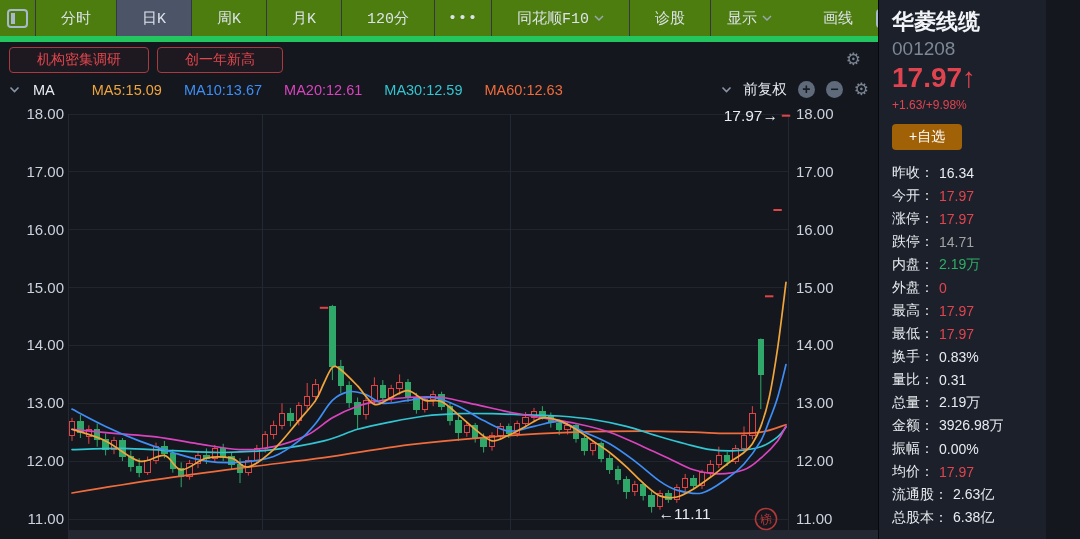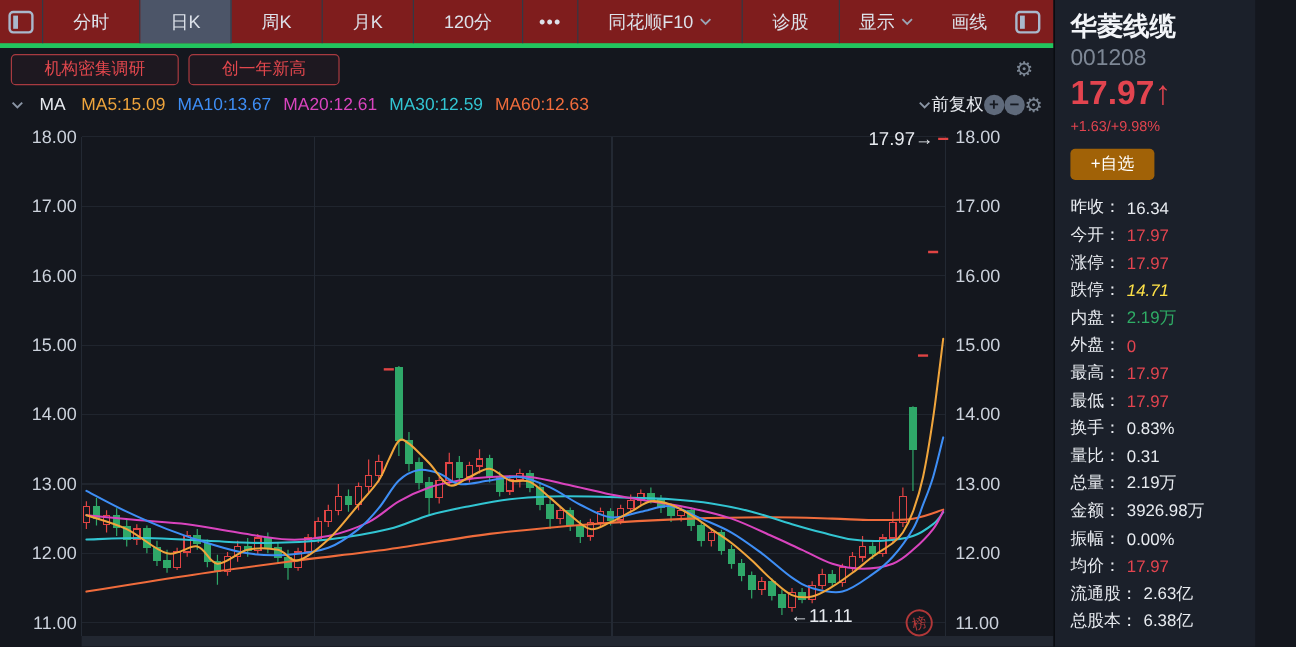--- a/index.html
+++ b/index.html
@@ -1,41 +1,41 @@
 <!DOCTYPE html>
 <html><head>
 <meta charset="utf-8">
 <style>
   html,body{margin:0;padding:0;background:#14171e;}
   body{width:1080px;height:539px;overflow:hidden;position:relative;
        font-family:"Liberation Sans","DejaVu Sans",sans-serif;color:#dde2ea;
        -webkit-font-smoothing:antialiased;}
   .left-pane{position:absolute;left:0;top:0;width:878px;height:539px;background:#14171e;}
   
-  .tbar{height:36px;background:#7f1d1d;display:flex;align-items:stretch;border-bottom:4px solid #22c55e;}
+  .tbar{height:36px;background:#4d7c0f;display:flex;align-items:stretch;border-bottom:6px solid #22c55e;font-family:Liberation Mono, monospace;}
   .icell{display:flex;align-items:center;padding:0 7px;border-right:1px solid #323945;cursor:pointer;}
   .sideicon{width:21px;height:19px;border:2px solid #a9b8cc;border-radius:4px;position:relative;box-sizing:border-box;}
   .sideicon::before{content:"";position:absolute;left:2px;top:2px;bottom:2px;width:4px;background:#a9b8cc;}
   .tab{display:flex;align-items:center;gap:5px;padding:0 25px;font-size:15px;color:#dde2ea;
        border-right:1px solid #323945;cursor:pointer;white-space:nowrap;}
   .tab.active{background:#4c5568;}
   .tab.more{padding:0 13px;letter-spacing:1px;}
   .tbar-right{margin-left:auto;display:flex;align-items:center;}
   .tbar-right .tab{border-right:none;padding:0 16px;}
   
   .sigrow{height:35px;display:flex;align-items:center;gap:8px;padding:0 9px;background:#14171e;}
   .tag{border:1px solid #a83a40;color:#e2474d;font-size:14px;padding:3px 27px;border-radius:4px;
        background:rgba(226,68,77,.05);cursor:pointer;white-space:nowrap;}
   .gear{color:#7b8694;font-size:17px;cursor:pointer;line-height:1;}
   .sigrow .gear{margin-left:auto;margin-right:8px;}
   
   .marow{height:25px;display:flex;align-items:center;font-size:14.5px;gap:13px;padding:0 9px;color:#cfd5de;}
   .marow .chev{flex:none;}
-  .ma-items{display:flex;gap:10px;}
-  .marow-right{margin-left:auto;display:flex;align-items:center;}
+  .ma-items{display:flex;gap:22px;margin-left:24px;}
+  .marow-right{margin-left:auto;display:flex;align-items:center;gap:11px;}
   .circlebtn{width:17px;height:17px;border-radius:50%;background:#5f6a7b;color:#171b23;font-size:14px;
              line-height:16px;text-align:center;font-weight:bold;cursor:pointer;user-select:none;}
   
   .chartwrap{position:absolute;left:0;top:96px;width:878px;height:443px;}
   svg text{font-family:"Liberation Sans","DejaVu Sans",sans-serif;}
   
   .rpanel{position:absolute;left:878px;top:0;width:168px;height:539px;background:#1b202a;
           border-left:1px solid #07080c;box-sizing:border-box;padding:8px 0 0 13px;}
   .stk-name{font-size:22px;font-weight:bold;color:#f2f4f8;line-height:28px;}
   .stk-code{font-size:19px;color:#7d8795;line-height:26px;}
@@ -80,21 +80,21 @@
           <span>同花顺F10</span>
           <svg class="chev" width="10" height="7" viewBox="0 0 10 7">
             <path d="M1 1l4 4 4-4" fill="none" stroke="#9aa5b5" stroke-width="1.5"></path>
           </svg>
         </div>
         <div class="tab">
           <span>诊股</span>
         </div>
       </div>
     <div class="tbar-right">
-      <div id="tbar-right-items" style="display:flex;align-items:center;">
+      <div id="tbar-right-items" style="display:flex;align-items:center;gap:19px;">
           <div class="tab">
             <span>显示</span>
             <svg class="chev" width="10" height="7" viewBox="0 0 10 7">
               <path d="M1 1l4 4 4-4" fill="none" stroke="#9aa5b5" stroke-width="1.5"></path>
             </svg>
           </div>
           <div class="tab">
             <span>画线</span>
           </div>
         </div>
@@ -368,21 +368,21 @@
       <div class="srow">
         <span class="slabel">今开：</span>
         <span class="sval" style="color: rgb(226, 68, 79);">17.97</span>
       </div>
       <div class="srow">
         <span class="slabel">涨停：</span>
         <span class="sval" style="color: rgb(226, 68, 79);">17.97</span>
       </div>
       <div class="srow">
         <span class="slabel">跌停：</span>
-        <span class="sval" style="color: #fde047; font-style: italic;">14.71</span>
+        <span class="sval" style="color: #a3a3a3;">14.71</span>
       </div>
       <div class="srow">
         <span class="slabel">内盘：</span>
         <span class="sval" style="color: rgb(47, 174, 102);">2.19万</span>
       </div>
       <div class="srow">
         <span class="slabel">外盘：</span>
         <span class="sval" style="color: rgb(226, 68, 79);">0</span>
       </div>
       <div class="srow">

